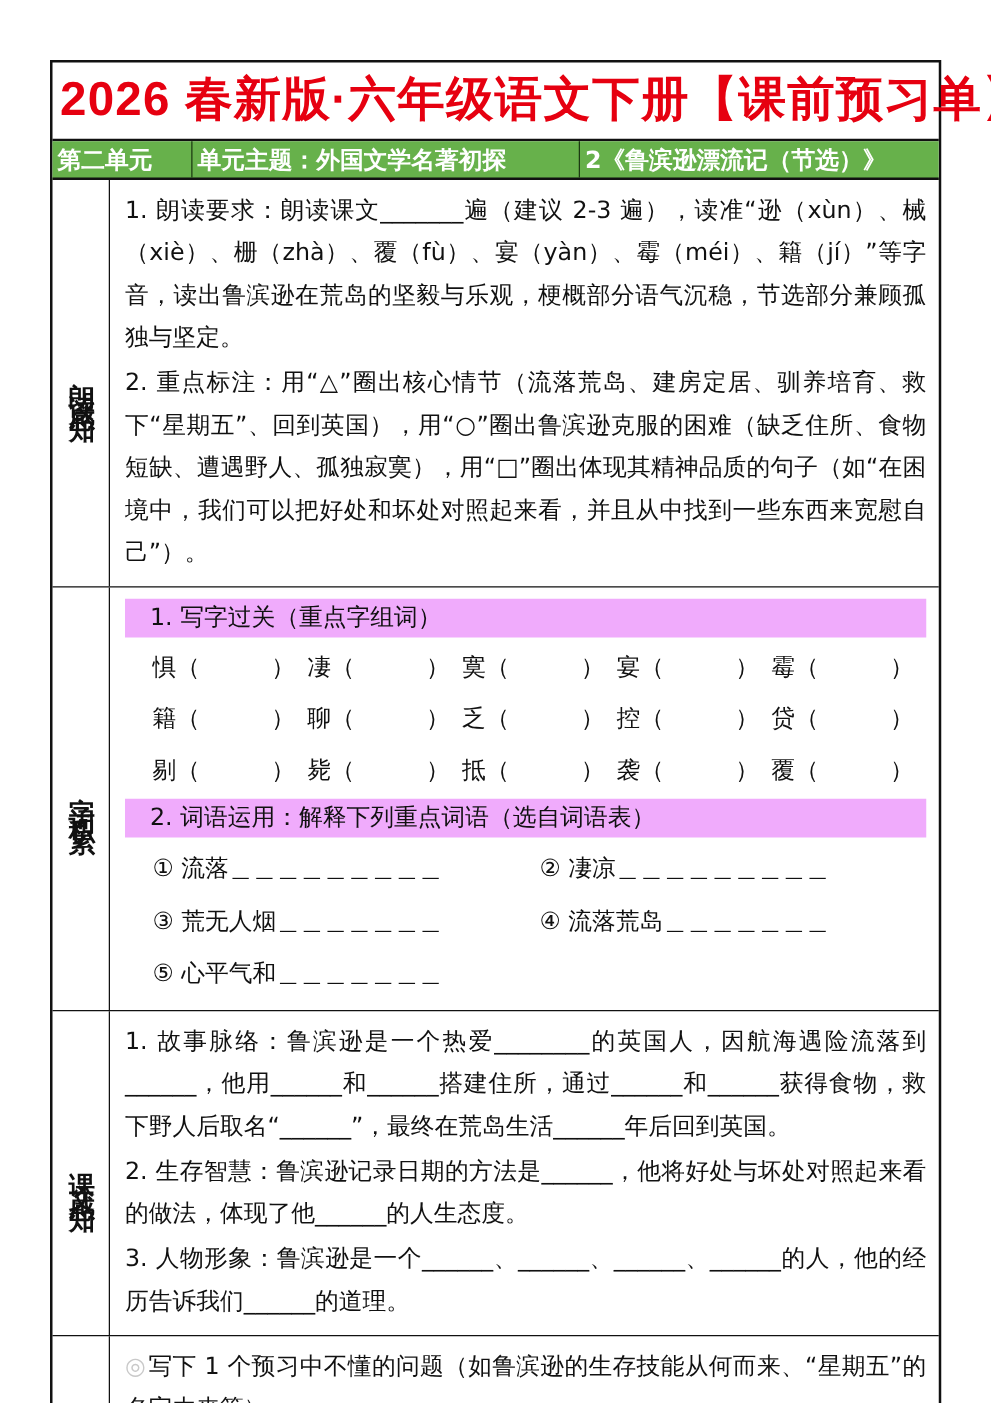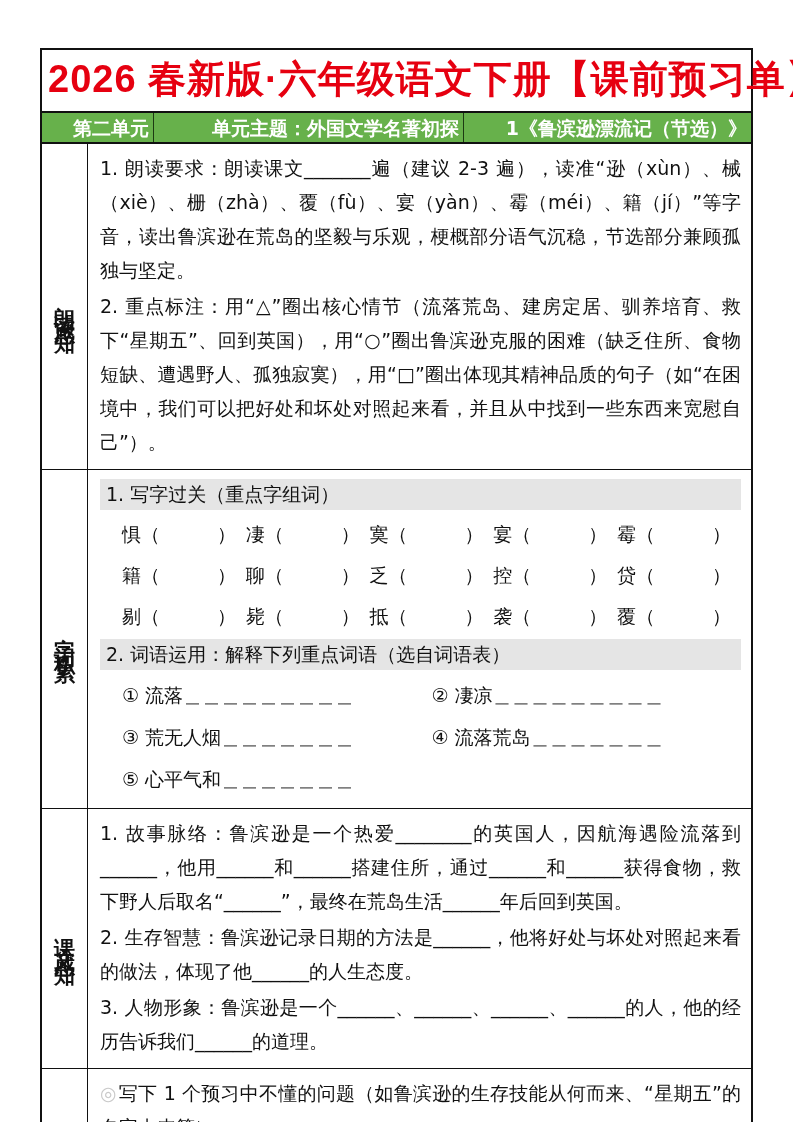--- a/index.html
+++ b/index.html
@@ -26,21 +26,21 @@
   
   .unit-header {
     display: flex;
     background: #67b14b;
     border-bottom: 2px solid #111;
     color: #ffffff;
     font-weight: bold;
     font-size: 19px;
     line-height: 29px;
     height: 31px;
-    text-align: right;
+    text-align: left;
   }
   .unit-header .cell { padding: 1px 4px; white-space: nowrap; overflow: hidden; }
   .uh-unit   { width: 112px; border-right: 1.5px solid #1c3a12; }
   .uh-theme  { width: 310px; border-right: 1.5px solid #1c3a12; }
   .uh-lesson { flex: 1; }
 
   
   .trow { display: flex; border-bottom: 1.5px solid #111; }
   .trow:last-child { border-bottom: 1.5px solid #111; }
   .label-cell {
@@ -65,22 +65,22 @@
     padding: 7px 10px 8px 12px;
     font-size: 19px;
     color: #111;
     line-height: 34px;
   }
 
   .para { text-align: justify; margin-bottom: 2px; }
 
   .task-title {
     display: block;
-    background: #e5e5e5;
-    padding: 0 6px;
+    background: #f0abfc;
+    padding: 0 20px;
     margin: 2px 0 4px 0;
     line-height: 31px;
   }
 
   .char-grid { padding: 0 10px 0 22px; }
   .char-row {
     display: flex;
     justify-content: space-between;
     line-height: 41px;
   }
@@ -103,21 +103,21 @@
 
 <div class="sheet">
 
   <div class="title-row">
     <span class="title-text">2026 春新版·六年级语文下册【课前预习单】</span>
   </div>
 
   <div class="unit-header">
     <div class="cell uh-unit">第二单元</div>
     <div class="cell uh-theme">单元主题：外国文学名著初探</div>
-    <div class="cell uh-lesson">1《鲁滨逊漂流记（节选）》</div>
+    <div class="cell uh-lesson">2《鲁滨逊漂流记（节选）》</div>
   </div>
 
   <div class="trow row-reading">
     <div class="label-cell">
       <span class="vlabel">朗读感知</span>
     </div>
     <div class="content-cell">
       <p class="para">1. 朗读要求：朗读课文_______遍（建议 2-3 遍），读准“逊（xùn）、械（xiè）、栅（zhà）、覆（fù）、宴（yàn）、霉（méi）、籍（jí）”等字音，读出鲁滨逊在荒岛的坚毅与乐观，梗概部分语气沉稳，节选部分兼顾孤独与坚定。</p>
       <p class="para">2. 重点标注：用“△”圈出核心情节（流落荒岛、建房定居、驯养培育、救下“星期五”、回到英国），用“○”圈出鲁滨逊克服的困难（缺乏住所、食物短缺、遭遇野人、孤独寂寞），用“□”圈出体现其精神品质的句子（如“在困境中，我们可以把好处和坏处对照起来看，并且从中找到一些东西来宽慰自己”）。</p>
     </div>

